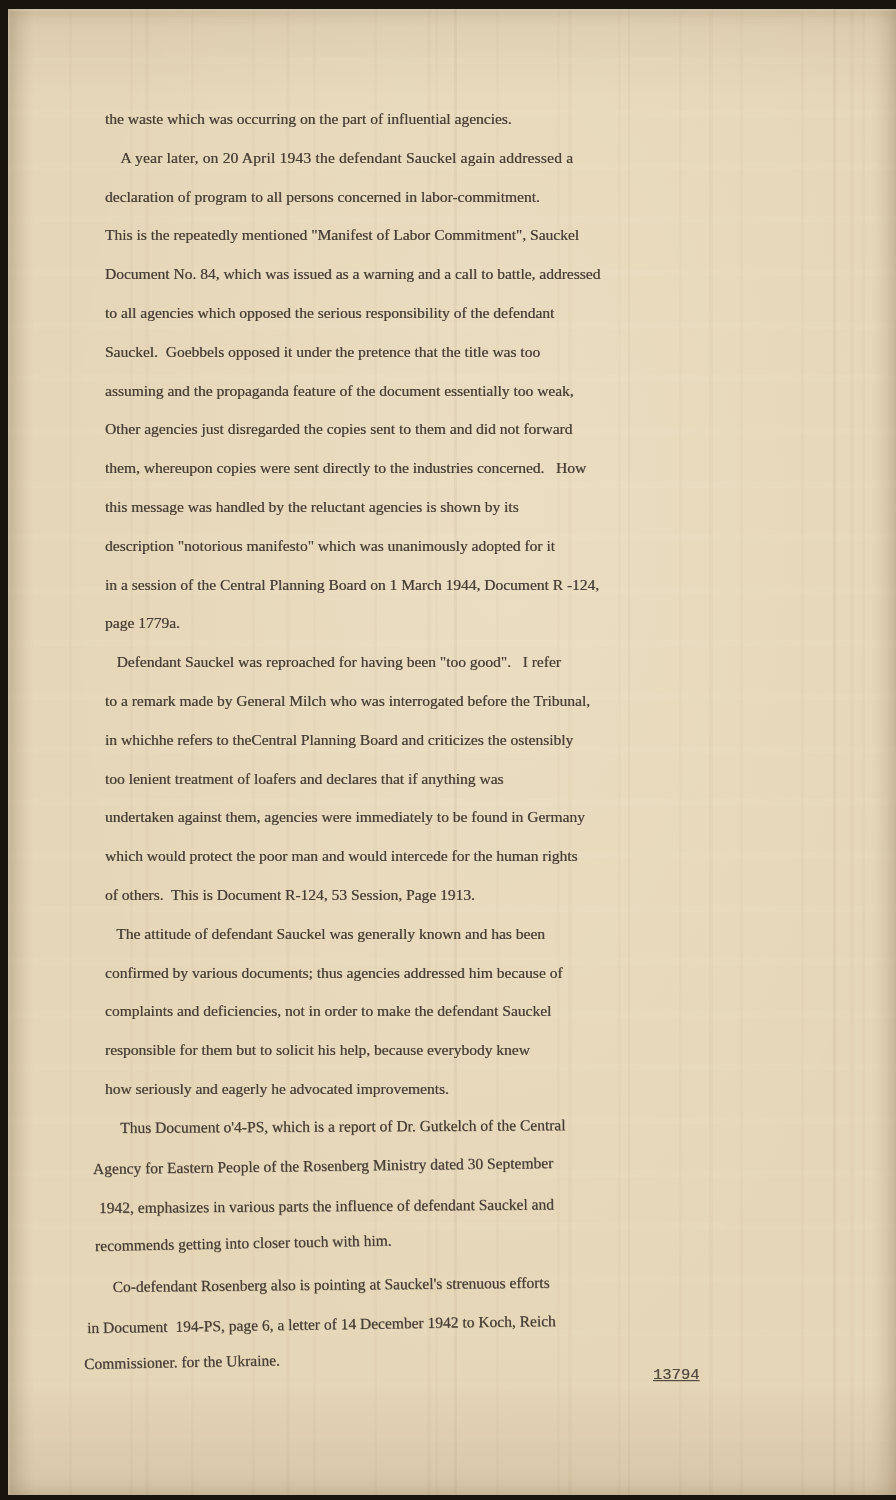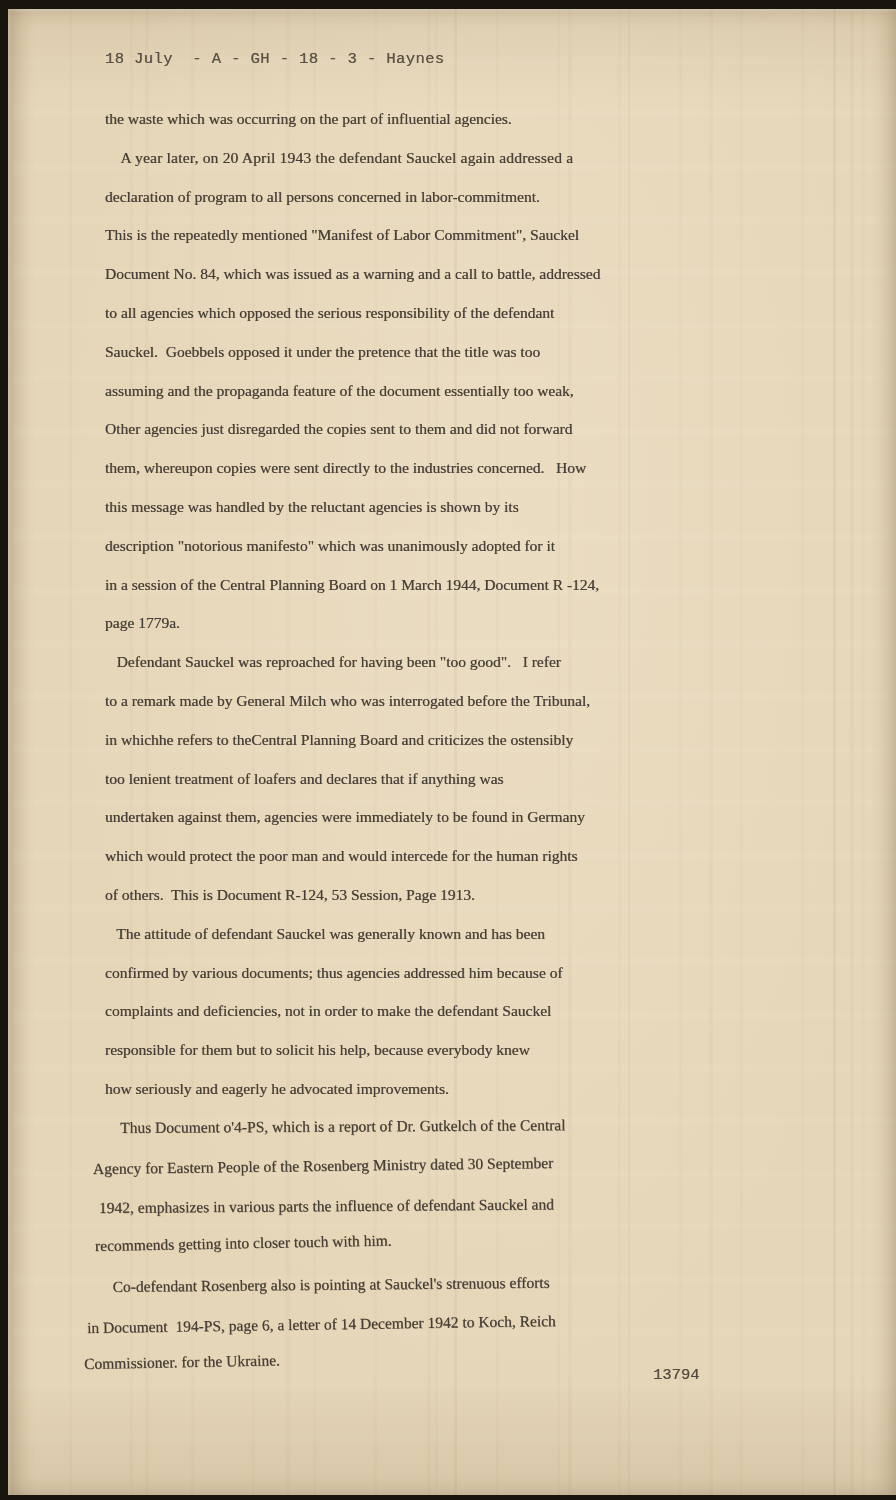--- a/index.html
+++ b/index.html
@@ -48,36 +48,36 @@
   .line:nth-child(27){transform:rotate(-0.35deg);}
   .line:nth-child(28){transform:rotate(-0.75deg) translateY(2px);margin-left:-12px;}
   .line:nth-child(29){transform:rotate(-0.45deg) translateY(3px);margin-left:-6px;}
   .line:nth-child(30){transform:rotate(-1.05deg) translateY(2px);margin-left:-10px;}
   .line:nth-child(31){transform:rotate(-0.55deg) translateY(4px);margin-left:-4px;}
   .line:nth-child(32){transform:rotate(-0.85deg) translateY(6px);margin-left:-18px;}
   .line:nth-child(33){transform:rotate(-1.05deg) translateY(3px);margin-left:-21px;}
   .page-number{
     position:absolute;left:653px;top:1366px;
     opacity:0.92;
+    text-decoration:underline;
   }
   
   .streaks{
     position:absolute;top:9px;left:8px;right:0;bottom:5px;
     pointer-events:none;
     background:
       linear-gradient(90deg, rgba(0,0,0,0) 0 446px, rgba(130,100,65,0.07) 446px 449px, rgba(0,0,0,0) 449px),
       linear-gradient(90deg, rgba(0,0,0,0) 0 620px, rgba(130,100,65,0.06) 620px 622px, rgba(0,0,0,0) 622px),
       linear-gradient(90deg, rgba(0,0,0,0) 0 825px, rgba(130,100,65,0.08) 825px 828px, rgba(0,0,0,0) 828px);
   }
 </style>
 </head>
 <body style="--paper: #e6d6b8; --ink: #453f37; background: rgb(24, 21, 15);">
 
 <div class="paper"></div>
 <div class="streaks"></div>
 
 <div class="content">
-  <div class="header-line">18 July  - A - GH - 18 - 3 - Haynes</div>
 
   <div class="body-lines"><div class="line">the waste which was occurring on the part of influential agencies.</div><div class="line">    A year later, on 20 April 1943 the defendant Sauckel again addressed a</div><div class="line">declaration of program to all persons concerned in labor-commitment.</div><div class="line">This is the repeatedly mentioned "Manifest of Labor Commitment", Sauckel</div><div class="line">Document No. 84, which was issued as a warning and a call to battle, addressed</div><div class="line">to all agencies which opposed the serious responsibility of the defendant</div><div class="line">Sauckel.  Goebbels opposed it under the pretence that the title was too</div><div class="line">assuming and the propaganda feature of the document essentially too weak,</div><div class="line">Other agencies just disregarded the copies sent to them and did not forward</div><div class="line">them, whereupon copies were sent directly to the industries concerned.   How</div><div class="line">this message was handled by the reluctant agencies is shown by its</div><div class="line">description "notorious manifesto" which was unanimously adopted for it</div><div class="line">in a session of the Central Planning Board on 1 March 1944, Document R -124,</div><div class="line">page 1779a.</div><div class="line">   Defendant Sauckel was reproached for having been "too good".   I refer</div><div class="line">to a remark made by General Milch who was interrogated before the Tribunal,</div><div class="line">in whichhe refers to theCentral Planning Board and criticizes the ostensibly</div><div class="line">too lenient treatment of loafers and declares that if anything was</div><div class="line">undertaken against them, agencies were immediately to be found in Germany</div><div class="line">which would protect the poor man and would intercede for the human rights</div><div class="line">of others.  This is Document R-124, 53 Session, Page 1913.</div><div class="line">   The attitude of defendant Sauckel was generally known and has been</div><div class="line">confirmed by various documents; thus agencies addressed him because of</div><div class="line">complaints and deficiencies, not in order to make the defendant Sauckel</div><div class="line">responsible for them but to solicit his help, because everybody knew</div><div class="line">how seriously and eagerly he advocated improvements.</div><div class="line">    Thus Document o'4-PS, which is a report of Dr. Gutkelch of the Central</div><div class="line">Agency for Eastern People of the Rosenberg Ministry dated 30 September</div><div class="line">1942, emphasizes in various parts the influence of defendant Sauckel and</div><div class="line">recommends getting into closer touch with him.</div><div class="line">   Co-defendant Rosenberg also is pointing at Sauckel's strenuous efforts</div><div class="line">in Document  194-PS, page 6, a letter of 14 December 1942 to Koch, Reich</div><div class="line">Commissioner. for the Ukraine.</div></div>
 
   <div class="page-number">13794</div>
 </div>
 
 </body></html>

